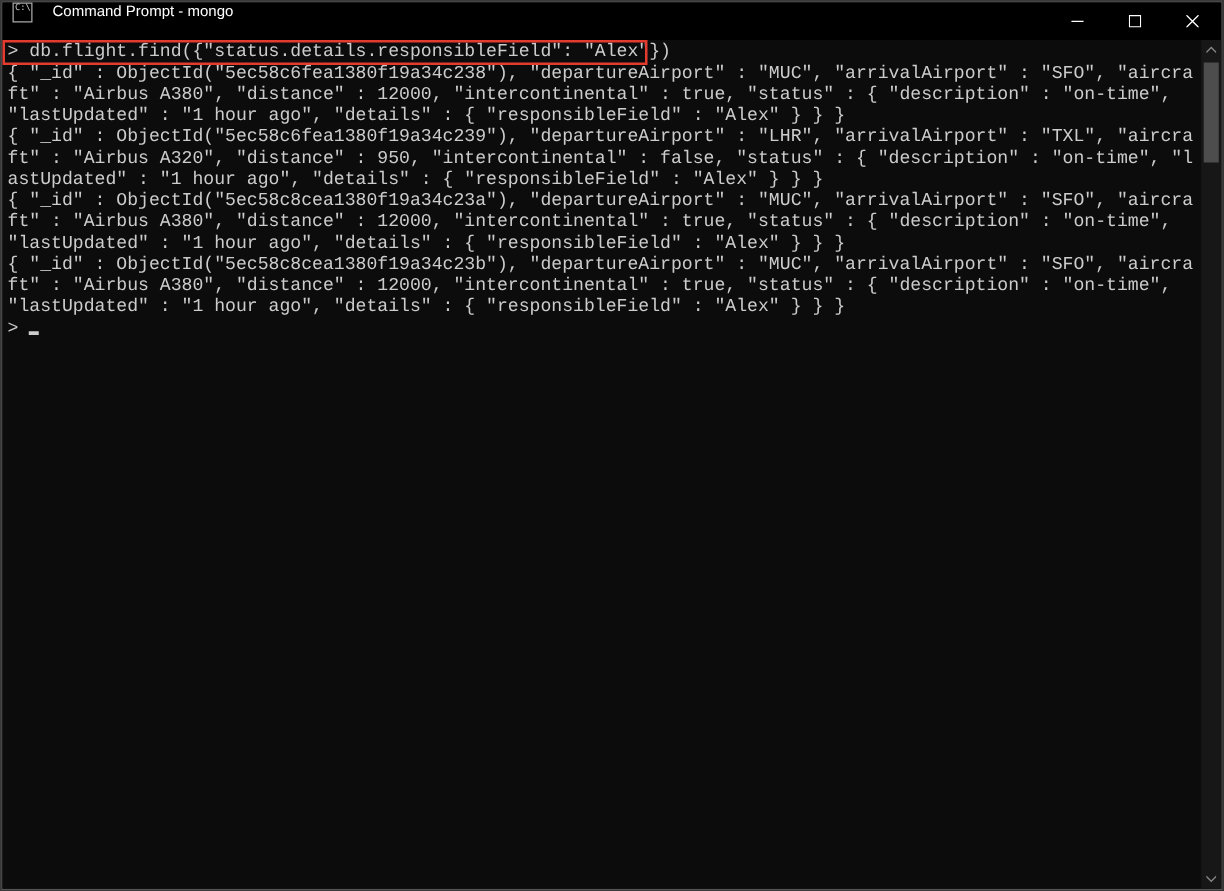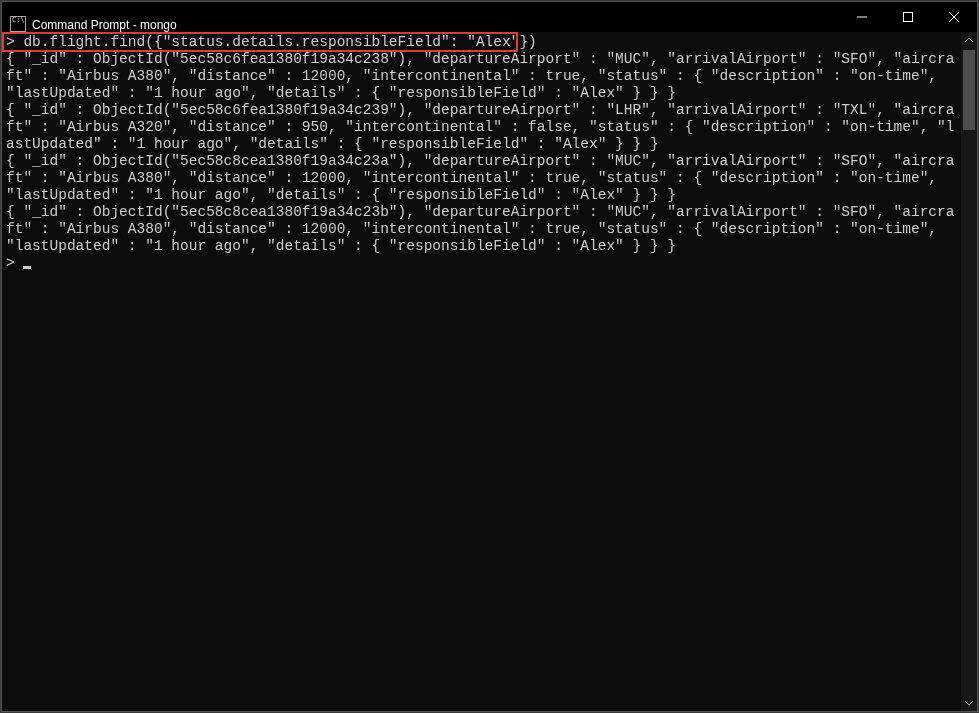--- a/index.html
+++ b/index.html
@@ -22,25 +22,26 @@
     background: #0c0c0c;
     border: 1px solid #555;
     box-sizing: border-box;
     display: flex;
     flex-direction: column;
   }
   .titlebar {
     height: 30px;
     background: #000000;
     display: flex;
-    align-items: flex-end;
+    align-items: flex-start;
     color: #ffffff;
     font-family: "Segoe UI", Tahoma, sans-serif;
     font-size: 12px;
     user-select: none;
+    gap: 10px;
   }
   .title-icon {
     width: 16px;
     height: 16px;
     margin-left: 8px;
     margin-right: 6px;
     background: #000;
     border: 1px solid #aaa;
     position: relative;
     box-sizing: border-box;

